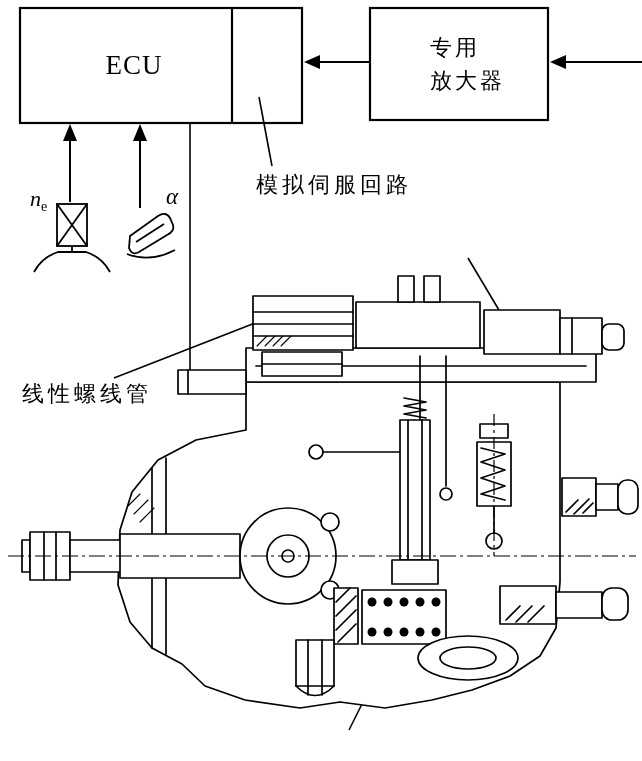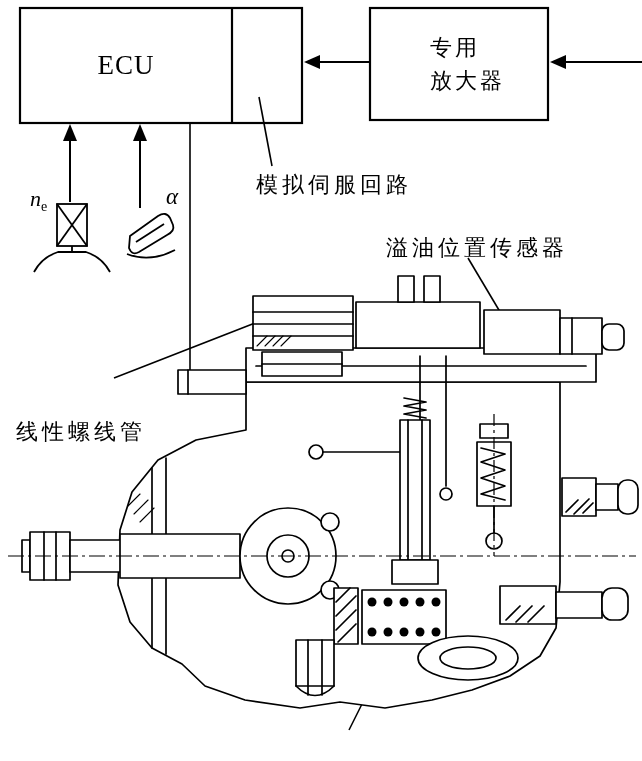--- a/index.html
+++ b/index.html
@@ -16,34 +16,34 @@
     position:absolute;
     white-space:nowrap;
     color:#000;
   }
   .cjk{
     font-size:22px;
     letter-spacing:4px;
     font-weight:500;
   }
   .ecu-label{
-    left:20px;top:8px;width:212px;height:115px;
+    left:28px;top:8px;width:212px;height:115px;
     display:flex;align-items:center;justify-content:center;
     font-family:"Liberation Serif", serif;
     font-size:27px;letter-spacing:1px;border-radius:12px;
   }
   .amp-label{
     left:370px;top:8px;width:178px;height:112px;
     display:flex;flex-direction:column;justify-content:center;
     padding-left:60px;box-sizing:border-box;
     font-size:22px;letter-spacing:3px;line-height:1.5;font-weight:500;
   }
   .servo-label{left:256px;top:170px;text-align:right;}
   .spill-sensor-label{left:386px;top:233px;}
-  .solenoid-label{left:16px;top:379px;margin-top:38px;}
+  .solenoid-label{left:22px;top:379px;}
   .spill-ring-label{left:300px;top:731px;letter-spacing:7px;}
   .sym{
     font-family:"Liberation Serif", serif;
     font-style:italic;
     margin-top:16px;
   }
   .ne-label{left:30px;top:170px;font-size:22px;}
   .ne-label sub{font-size:14px;font-style:normal;}
   .alpha-label{left:166px;top:168px;font-size:23px;}
 </style>
@@ -249,21 +249,20 @@
 
   <div class="label ecu-label">ECU</div>
 
   <div class="label amp-label">
     <span>专用</span>
     <span>放大器</span>
   </div>
 
   <div class="label cjk servo-label">模拟伺服回路</div>
 
-  <div class="label cjk spill-sensor-label">溢油位置传感器</div>
 
   <div class="label cjk solenoid-label">线性螺线管</div>
 
 
   <div class="label sym ne-label"><i>n</i><sub>e</sub></div>
 
   <div class="label sym alpha-label">α</div>
 
 </div>
 

